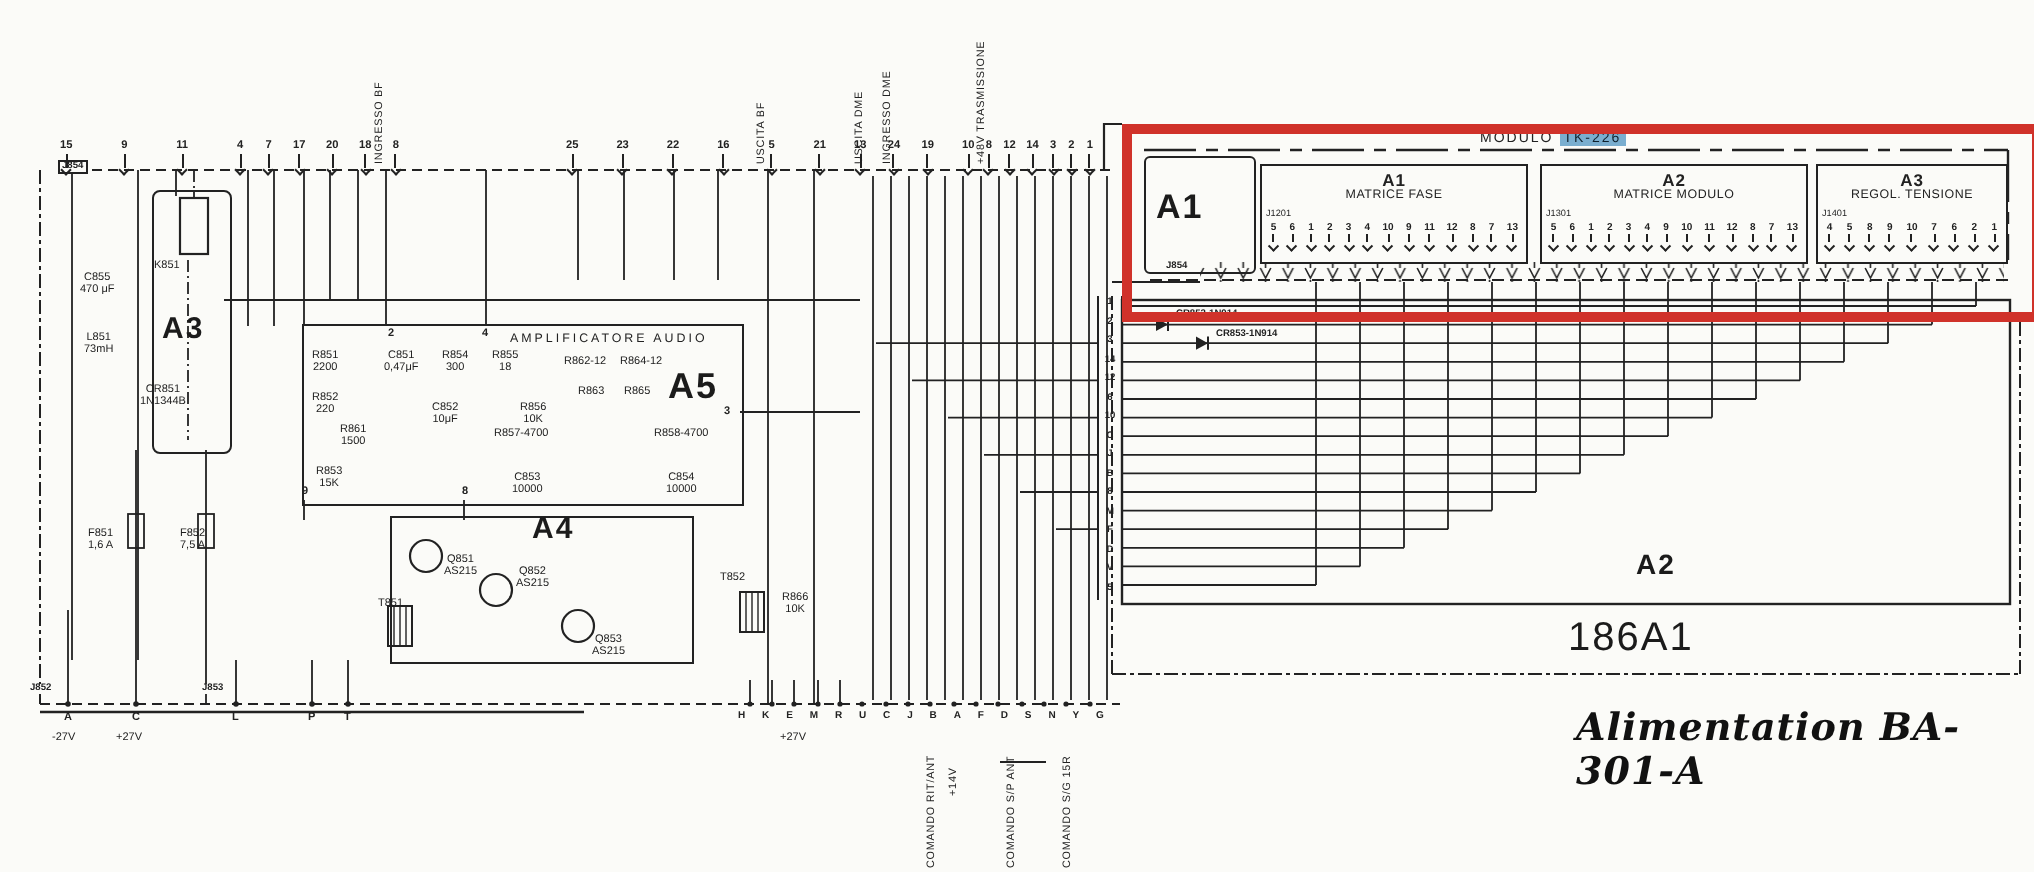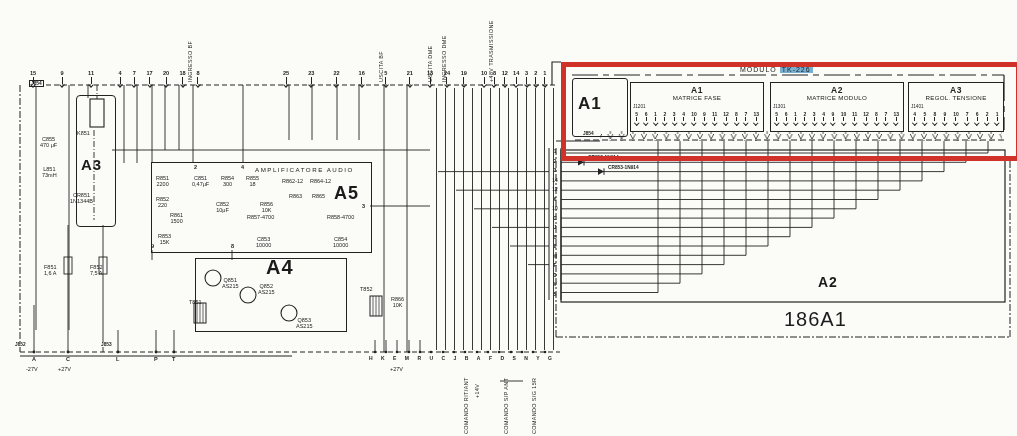--- a/index.html
+++ b/index.html
@@ -331,21 +331,21 @@
   <div class="comp" style="left:256px;top:236px;">
       <span>C853</span>
       <span>10000</span>
     </div>
   <div class="comp" style="left:333px;top:236px;">
       <span>C854</span>
       <span>10000</span>
     </div>
 
   <div class="blockbox" style="left:195px;top:258px;width:150px;height:72px;"></div>
-  <div class="bigref" style="left:266px;top:256px;font-size:20px;">A4</div>
+  <div class="bigref" style="left:266px;top:256px;font-size:15px;">A4</div>
   <div class="comp" style="left:189px;top:299px;">
       <span>T851</span>
     </div>
   <div class="comp" style="left:222px;top:277px;">
       <span>Q851</span>
       <span>AS215</span>
     </div>
   <div class="comp" style="left:258px;top:283px;">
       <span>Q852</span>
       <span>AS215</span>
@@ -402,13 +402,14 @@
       <span>N</span>
       <span>Y</span>
       <span>G</span>
     </div>
   <div class="lbl" style="left:390px;top:366px;">+27V</div>
   <div class="vlabel" style="left:463px;top:378px;height:56px;">COMANDO RIT/ANT</div>
   <div class="vlabel" style="left:474px;top:376px;height:22px;">+14V</div>
   <div class="vlabel" style="left:503px;top:384px;height:50px;">COMANDO S/P ANT</div>
   <div class="vlabel" style="left:531px;top:384px;height:50px;">COMANDO S/G 15R</div>
 
+  <div class="annot">Alimentation BA-301-A</div>
 </div>
 
 </body></html>

